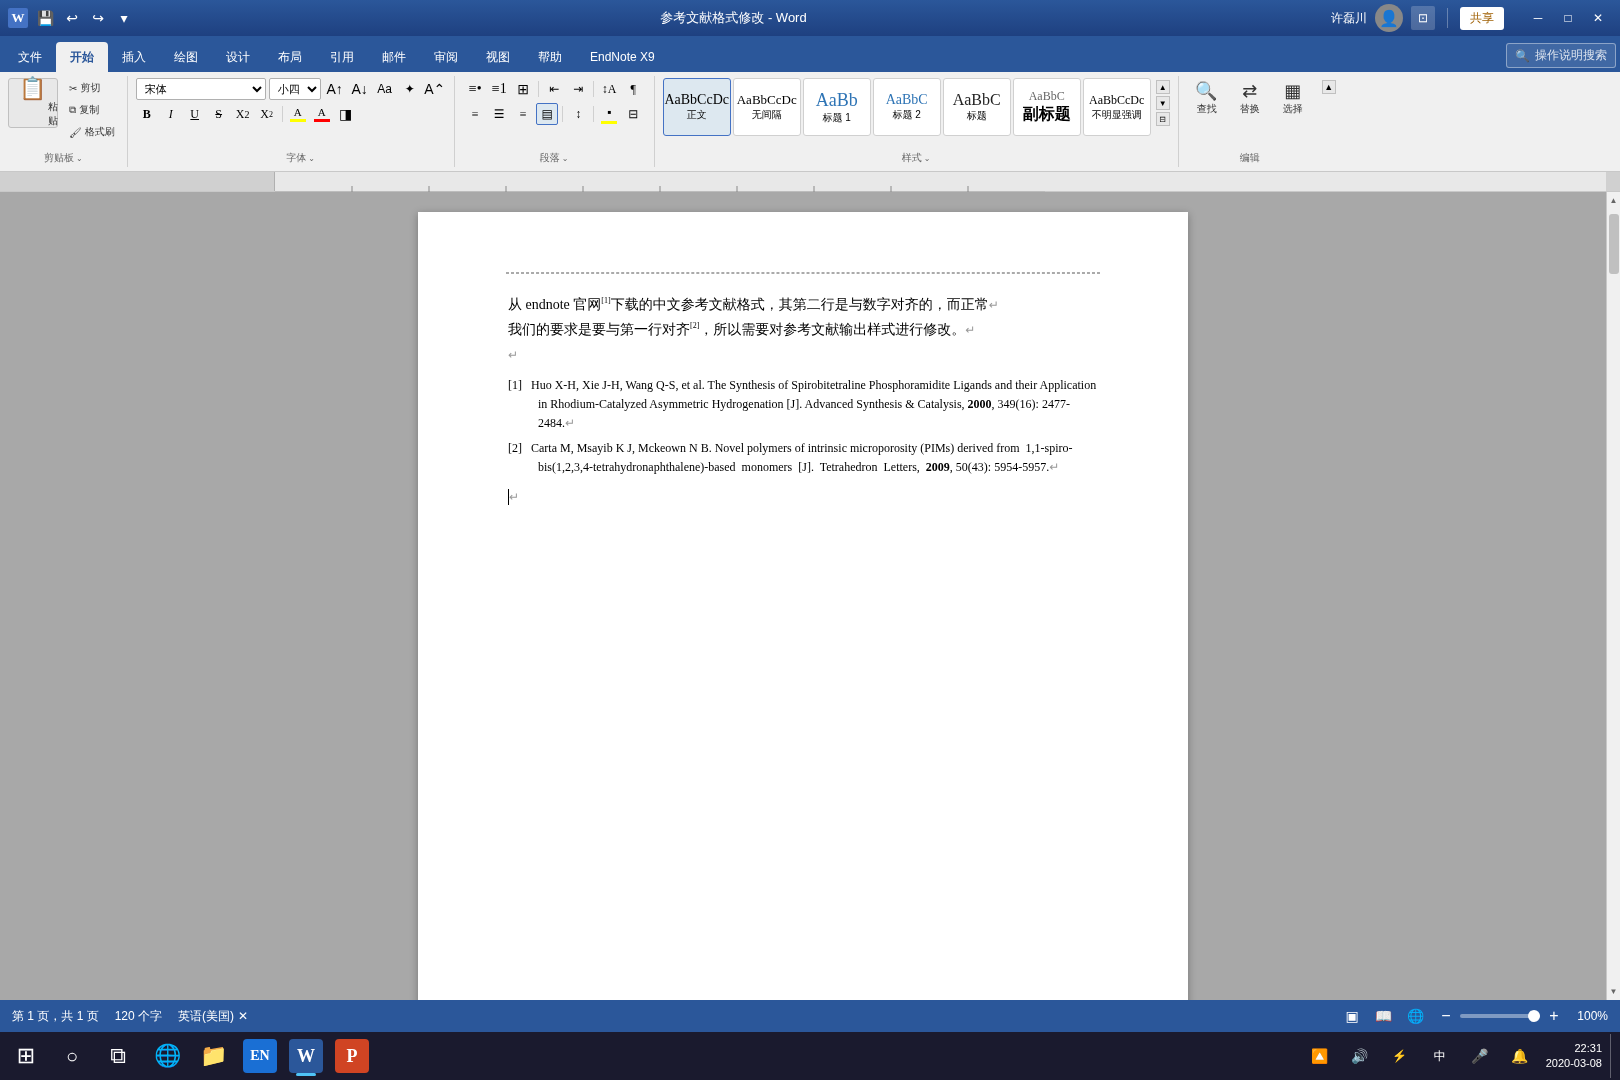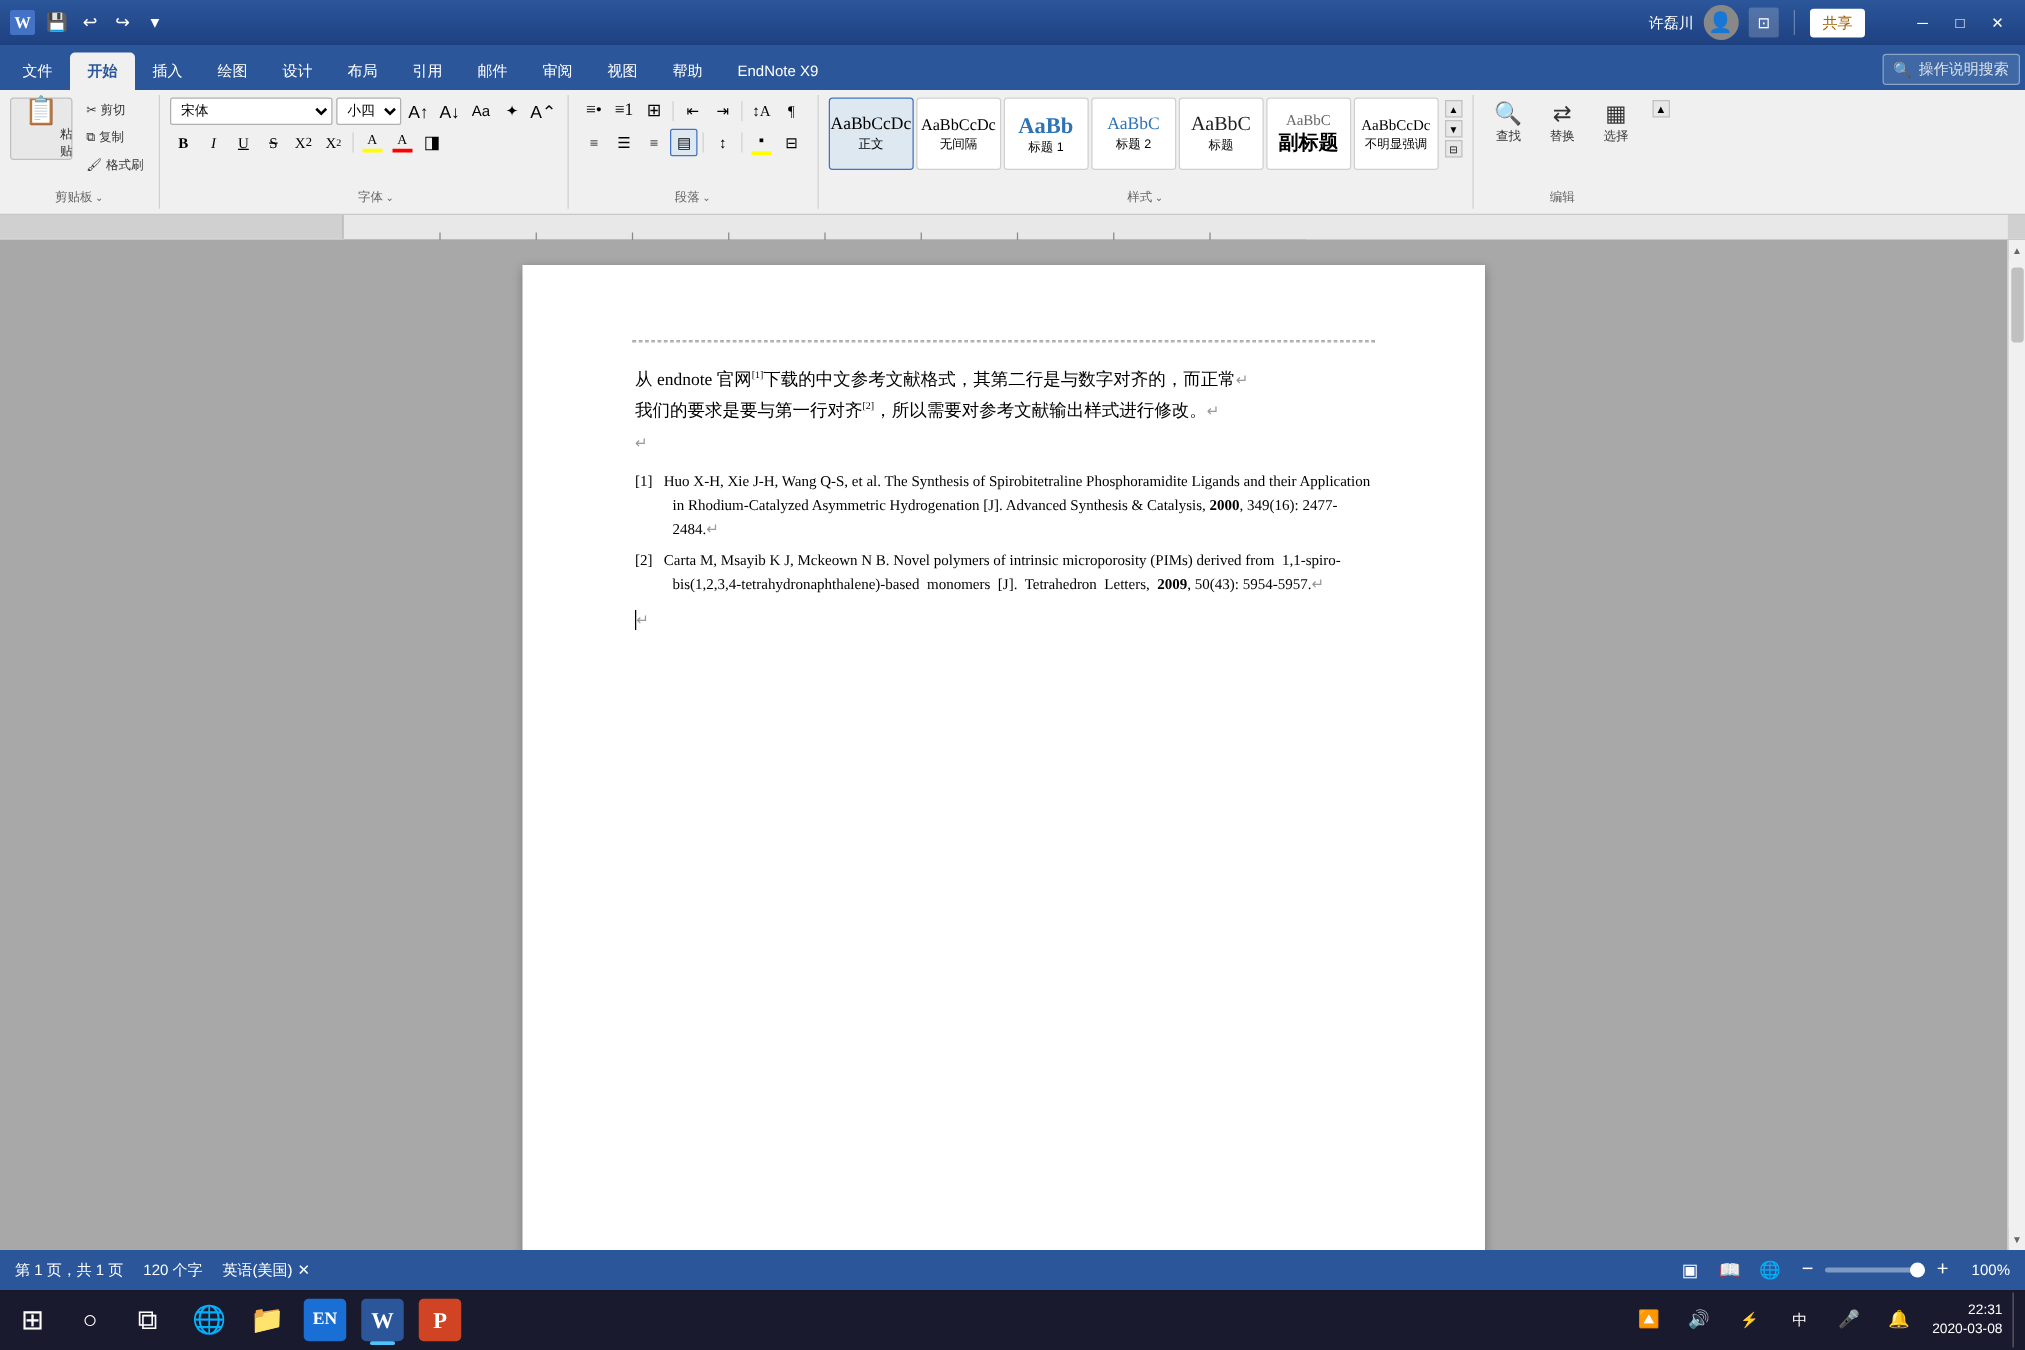--- a/index.html
+++ b/index.html
@@ -7,21 +7,21 @@
 
     
     #titlebar {
       width: 100%; height: 36px;
       background: linear-gradient(to bottom, #2b579a, #1e4080);
       display: flex; align-items: center; justify-content: space-between;
       padding: 0 8px;
     }
     #titlebar-left { display: flex; align-items: center; gap: 6px; }
     #titlebar-center { flex: 1; text-align: center; color: white; font-size: 13px; font-family: 'Microsoft YaHei', sans-serif; }
-    #titlebar-right { display: flex; align-items: center; gap: 20px; }
+    #titlebar-right { display: flex; align-items: center; gap: 8px; }
 
     .title-icon { width: 20px; height: 20px; background: #4472c4; border-radius: 2px; display: flex; align-items: center; justify-content: center; color: white; font-size: 10px; }
     .title-btn { width: 28px; height: 28px; display: flex; align-items: center; justify-content: center; color: white; font-size: 12px; cursor: pointer; border-radius: 2px; }
     .undo-redo { display: flex; align-items: center; gap: 2px; }
     .qat-btn { width: 24px; height: 24px; display: flex; align-items: center; justify-content: center; color: white; font-size: 14px; cursor: pointer; }
 
     
     #ribbon-tabs {
       width: 100%; height: 36px;
       background: #2b579a;
@@ -223,20 +223,21 @@
       <div class="title-icon">
         <span style="font-size:13px;font-weight:bold;color:white;font-family:serif;">W</span>
       </div>
       <div class="undo-redo">
         <div class="qat-btn" title="保存">💾</div>
         <div class="qat-btn" title="撤销">↩</div>
         <div class="qat-btn" title="恢复">↪</div>
         <div class="qat-btn">▾</div>
       </div>
     </div>
+    <div id="titlebar-center">参考文献格式修改 - Word</div>
     <div id="titlebar-right">
       <div class="user-area">
         <span style="color:white;font-size:12px;font-family:'Microsoft YaHei',sans-serif;">许磊川</span>
         <div class="avatar">
           <span style="font-size:16px;">👤</span>
         </div>
         <div style="width:24px;height:24px;background:rgba(255,255,255,0.2);border-radius:2px;display:flex;align-items:center;justify-content:center;cursor:pointer;">⊡</div>
         <div class="sep"></div>
         <button class="share-btn">
           <span>共享</span>
@@ -384,21 +385,21 @@
         <div class="styles-gallery">
           <div class="style-item active">
             <div class="style-preview" style="font-size:14px;">AaBbCcDc</div>
             <div style="font-size:10px;font-family:'Microsoft YaHei',sans-serif;">正文</div>
           </div>
           <div class="style-item">
             <div class="style-preview" style="font-size:13px;">AaBbCcDc</div>
             <div style="font-size:10px;font-family:'Microsoft YaHei',sans-serif;">无间隔</div>
           </div>
           <div class="style-item">
-            <div class="style-preview" style="font-size:18px;color:#2e74b5;font-weight:bold;">AaBb</div>
+            <div class="style-preview" style="font-size:18px;color:#2e74b5;font-weight:normal;">AaBb</div>
             <div style="font-size:10px;font-family:'Microsoft YaHei',sans-serif;">标题 1</div>
           </div>
           <div class="style-item">
             <div class="style-preview" style="font-size:14px;color:#2e74b5;">AaBbC</div>
             <div style="font-size:10px;font-family:'Microsoft YaHei',sans-serif;">标题 2</div>
           </div>
           <div class="style-item">
             <div class="style-preview" style="font-size:16px;color:#222;">AaBbC</div>
             <div style="font-size:10px;font-family:'Microsoft YaHei',sans-serif;">标题</div>
           </div>

